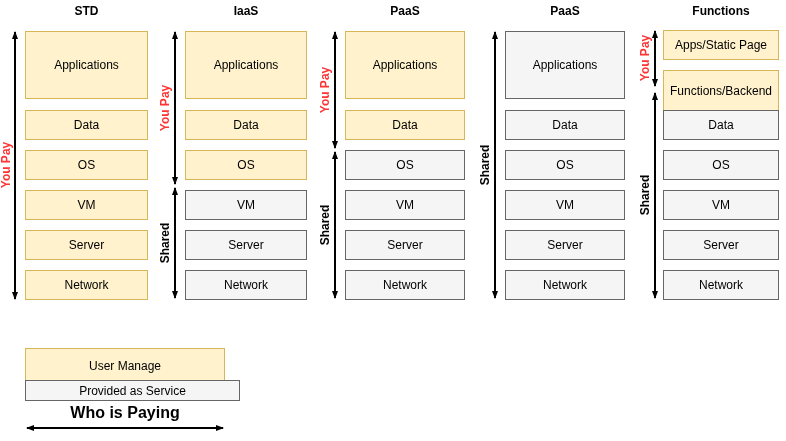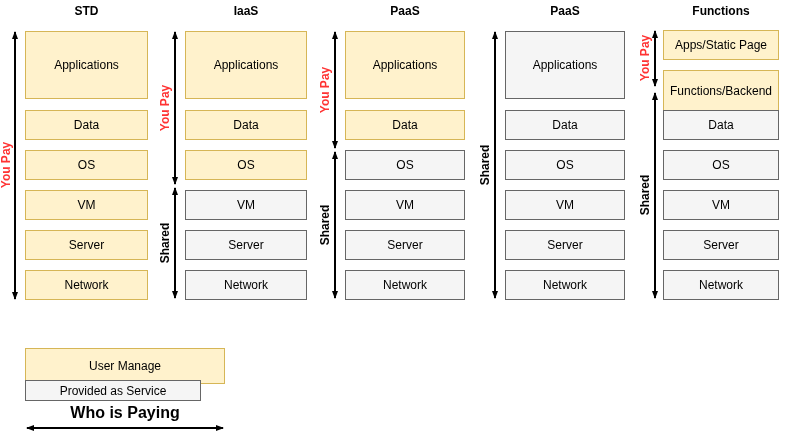--- a/index.html
+++ b/index.html
@@ -184,18 +184,18 @@
     <div class="box user" style="left:23px;top:70px;width:116px;height:42px">Functions/Backend</div>
     <div class="box service" style="left:23px;top:110px;width:116px;height:30px">Data</div>
     <div class="box service" style="left:23px;top:150px;width:116px;height:30px">OS</div>
     <div class="box service" style="left:23px;top:190px;width:116px;height:30px">VM</div>
     <div class="box service" style="left:23px;top:230px;width:116px;height:30px">Server</div>
     <div class="box service" style="left:23px;top:270px;width:116px;height:30px">Network</div>
   </div>
 
   <div>
     <div class="box user" style="left:25px;top:348px;width:200px;height:36px">User Manage</div>
-    <div class="box service" style="left:25px;top:380px;width:176px;height:21px">Provided as Service</div>
+    <div class="box service" style="left:25px;top:380px;width:215px;height:21px">Provided as Service</div>
     <div class="legend-label" style="left:25px;top:404px;width:200px">Who is Paying</div>
     <div class="harrow" style="left:27px;top:427px;width:196px"></div>
   </div>
 
 </div>
 
 </body></html>

